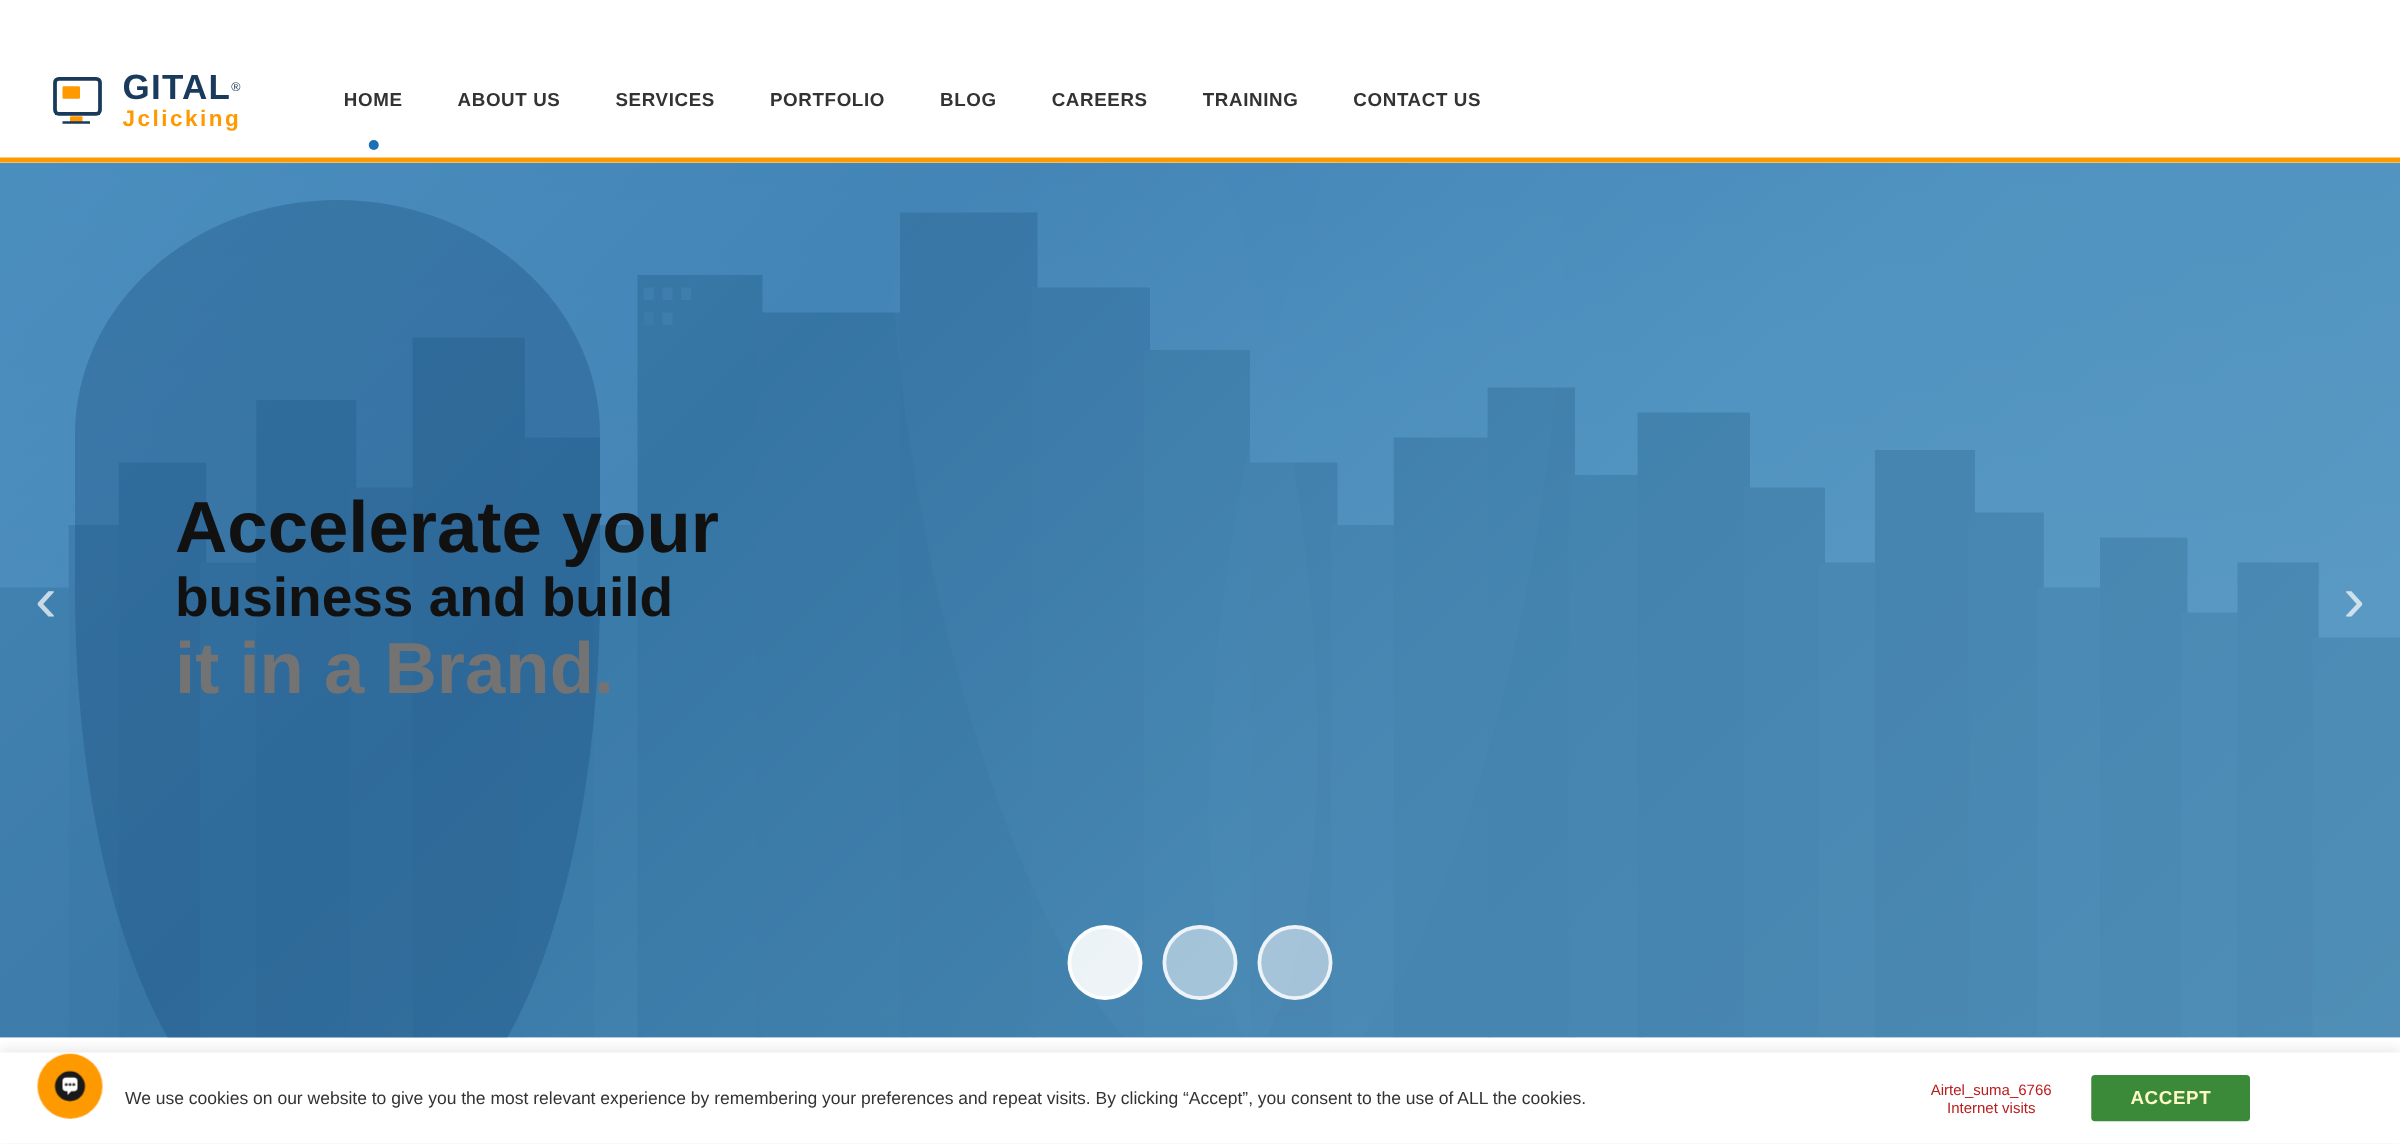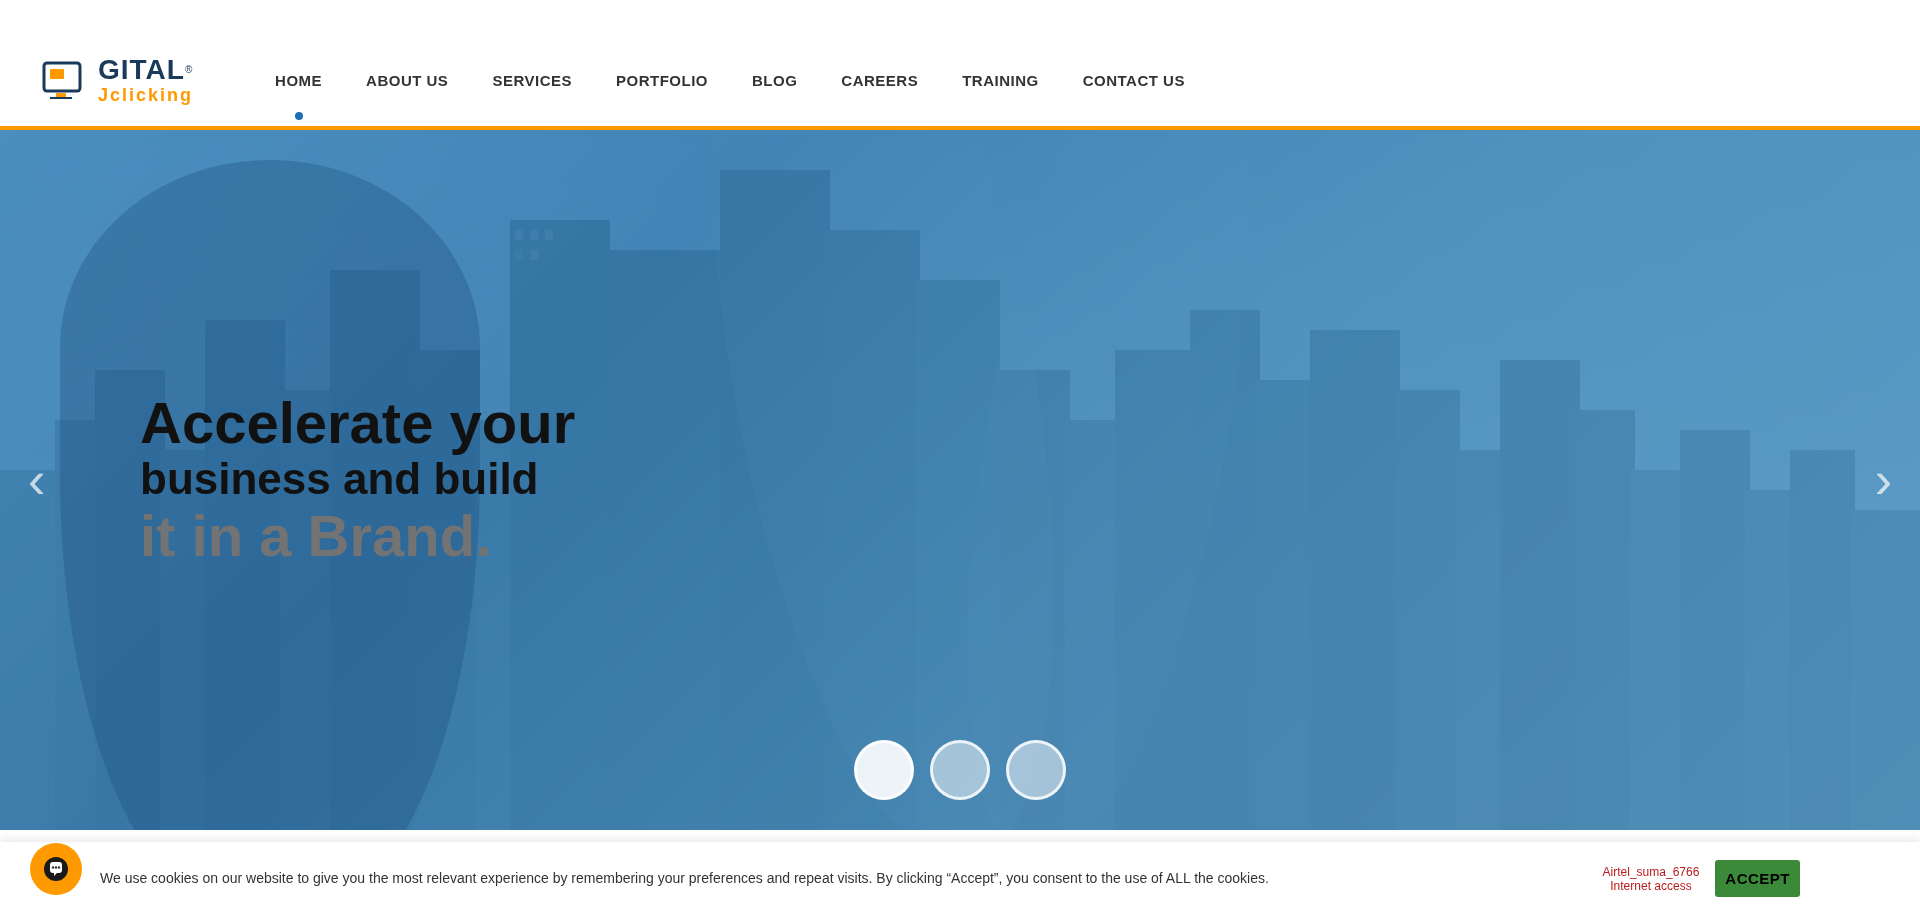--- a/index.html
+++ b/index.html
@@ -193,21 +193,21 @@
     .cookie-banner {
       position: fixed;
       bottom: 0;
       left: 0;
       right: 0;
       background: #fff;
       padding: 18px 120px 18px 100px;
       z-index: 1000;
       display: flex;
       align-items: center;
-      gap: 4px;
+      gap: 20px;
       box-shadow: 0 -2px 10px rgba(0,0,0,0.1);
     }
     .cookie-chat-icon {
       position: fixed;
       bottom: 20px;
       left: 30px;
       width: 52px;
       height: 52px;
       background: #f90;
       border-radius: 50%;
@@ -226,23 +226,23 @@
     }
     .cookie-network {
       text-align: center;
       font-size: 12px;
       color: #b91c1c;
       white-space: nowrap;
       margin-right: 12px;
     }
     .cookie-accept-btn {
       background: #3a8a3a;
-      color: #000000;
+      color: #fef9c3;
       border: none;
-      padding: 10px 10px;
+      padding: 10px 31px;
       font-size: 15px;
       font-weight: 700;
       cursor: pointer;
       border-radius: 3px;
       white-space: nowrap;
       letter-spacing: 0.5px;
     }
 
     
     .city-svg {
@@ -385,16 +385,16 @@
     <circle cx="11" cy="12.5" r="1.2" fill="#333"></circle>
     <circle cx="14" cy="12.5" r="1.2" fill="#333"></circle>
     <circle cx="17" cy="12.5" r="1.2" fill="#333"></circle>
   </svg>
 </div>
 
 <div class="cookie-banner">
   <p class="cookie-text">We use cookies on our website to give you the most relevant experience by remembering your preferences and repeat visits. By clicking “Accept”, you consent to the use of ALL the cookies.</p>
   <div class="cookie-network">
     <div>Airtel_suma_6766</div>
-    <div>Internet access</div>
+    <div>Internet visits</div>
   </div>
   <button class="cookie-accept-btn">ACCEPT</button>
 </div>
 
 </body></html>

